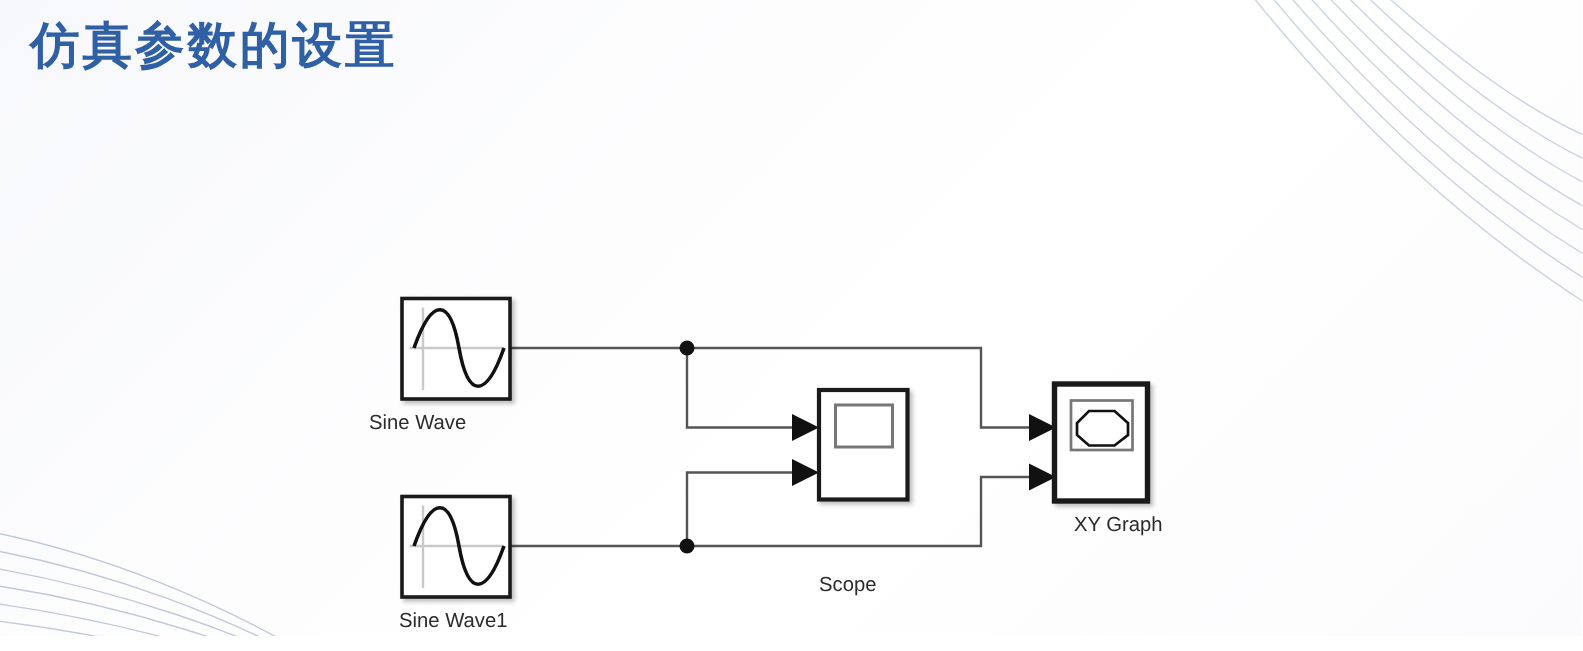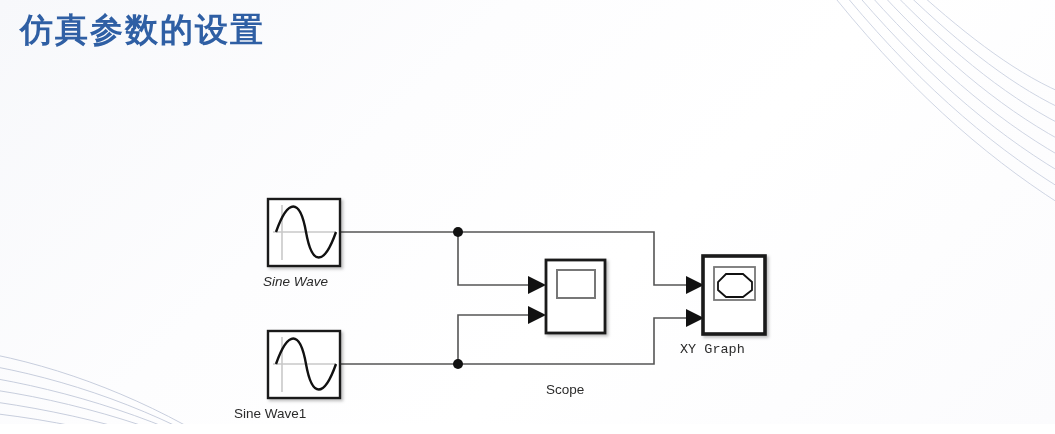--- a/index.html
+++ b/index.html
@@ -116,19 +116,19 @@
         <rect x="557" y="80" width="38" height="28" fill="#ffffff" stroke="#777777" stroke-width="2"></rect>
       </g>
 
       <g class="shadowbox">
         <rect x="703" y="66" width="62" height="78" fill="#ffffff" stroke="#1a1a1a" stroke-width="3.6"></rect>
         <rect x="714" y="77" width="41" height="33" fill="#ffffff" stroke="#777777" stroke-width="1.8"></rect>
         <polygon points="726,84 743,84 752,92 752,100 743,107 726,107 718,100 718,92" fill="none" stroke="#111111" stroke-width="1.8"></polygon>
       </g>
     </svg>
 
-    <div class="blk-label" style="left:263px;top:84px;font-style:italic;">Sine Wave</div>
-    <div class="blk-label" style="left:234px;top:216px;">Sine Wave1</div>
+    <div class="blk-label" style="left:246px;top:84px;">Sine Wave</div>
+    <div class="blk-label" style="left:266px;top:216px;">Sine Wave1</div>
     <div class="blk-label" style="left:546px;top:152px;margin-top:40px;">Scope</div>
-    <div class="blk-label" style="left:680px;top:152px;font-family:Liberation Mono, monospace;">XY Graph</div>
+    <div class="blk-label" style="left:716px;top:152px;">XY Graph</div>
 
   </div>
 </div>
 
 </body></html>

